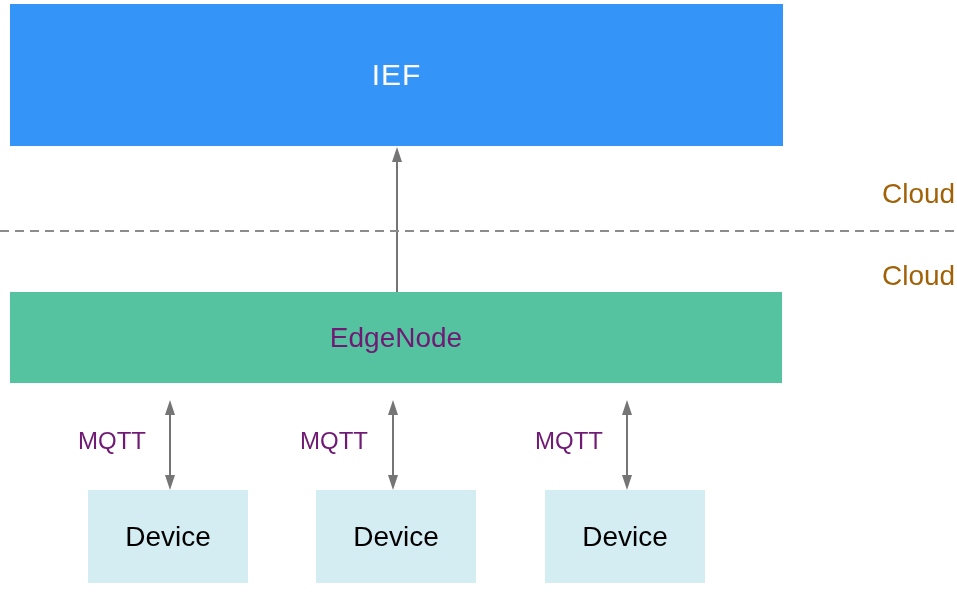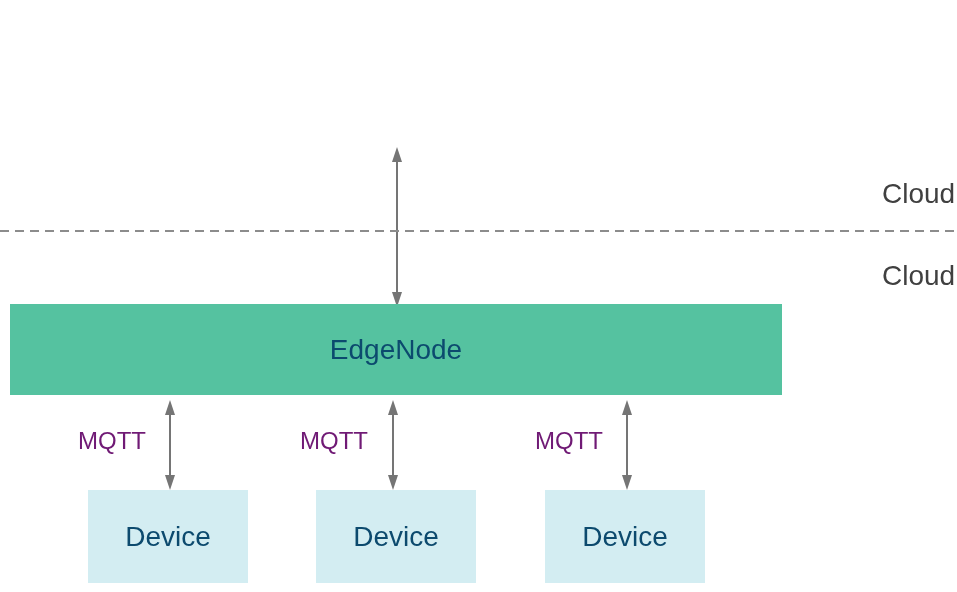--- a/index.html
+++ b/index.html
@@ -23,51 +23,51 @@
   }
   .ief-box {
     left: 10px; top: 4px;
     width: 773px; height: 142px;
     background: #3494f8;
     color: #ffffff;
     font-size: 30px;
     letter-spacing: 1px;
   }
   .edgenode-box {
-    left: 10px; top: 304px;
+    left: 10px; top: 292px;
     width: 772px; height: 91px;
     background: #55c2a0;
-    color: #0c4a6e;
+    color: #701a75;
     font-size: 28px;
   }
   .device-box {
     top: 490px;
     width: 160px; height: 93px;
     background: #d3edf2;
-    color: #0c4a6e;
+    color: #000000;
     font-size: 28px;
   }
   .device-1 { left: 88px; }
   .device-2 { left: 316px; }
   .device-3 { left: 545px; }
 
   .divider-svg {
     position: absolute;
     left: 0; top: 226px;
     width: 957px; height: 10px;
   }
   .divider-line {
     stroke: #8c8c8c;
     stroke-width: 2;
     stroke-dasharray: 9 6;
   }
 
   .zone-label {
     position: absolute;
-    color: #404040;
+    color: #a16207;
     font-size: 28px;
     line-height: 1;
     white-space: nowrap;
   }
   .cloud-label { left: 882px; top: 180px; }
   .edge-label  { left: 882px; top: 262px; }
 
   .arrow-svg { position: absolute; width: 16px; }
   .arrow-center  { left: 389px; top: 147px; height: 160px; }
   .arrow-dev-1   { left: 162px; top: 400px; height: 90px; }
@@ -86,20 +86,23 @@
   }
   .mqtt-1 { left: 78px; }
   .mqtt-2 { left: 300px; }
   .mqtt-3 { left: 535px; }
 </style>
 </head>
 <body>
 
 <div class="canvas">
 
+  <div class="box ief-box">
+    <span>IEF</span>
+  </div>
 
   <svg class="arrow-svg arrow-center" viewBox="0 0 16 160">
     <line class="arrow-line" x1="8" y1="8" x2="8" y2="152"></line>
     <polygon class="arrow-head" points="8,0 3,15 13,15"></polygon>
     <polygon class="arrow-head" points="8,160 3,145 13,145"></polygon>
   </svg>
 
   <svg class="divider-svg">
     <line class="divider-line" x1="0" y1="5" x2="957" y2="5"></line>
   </svg>

